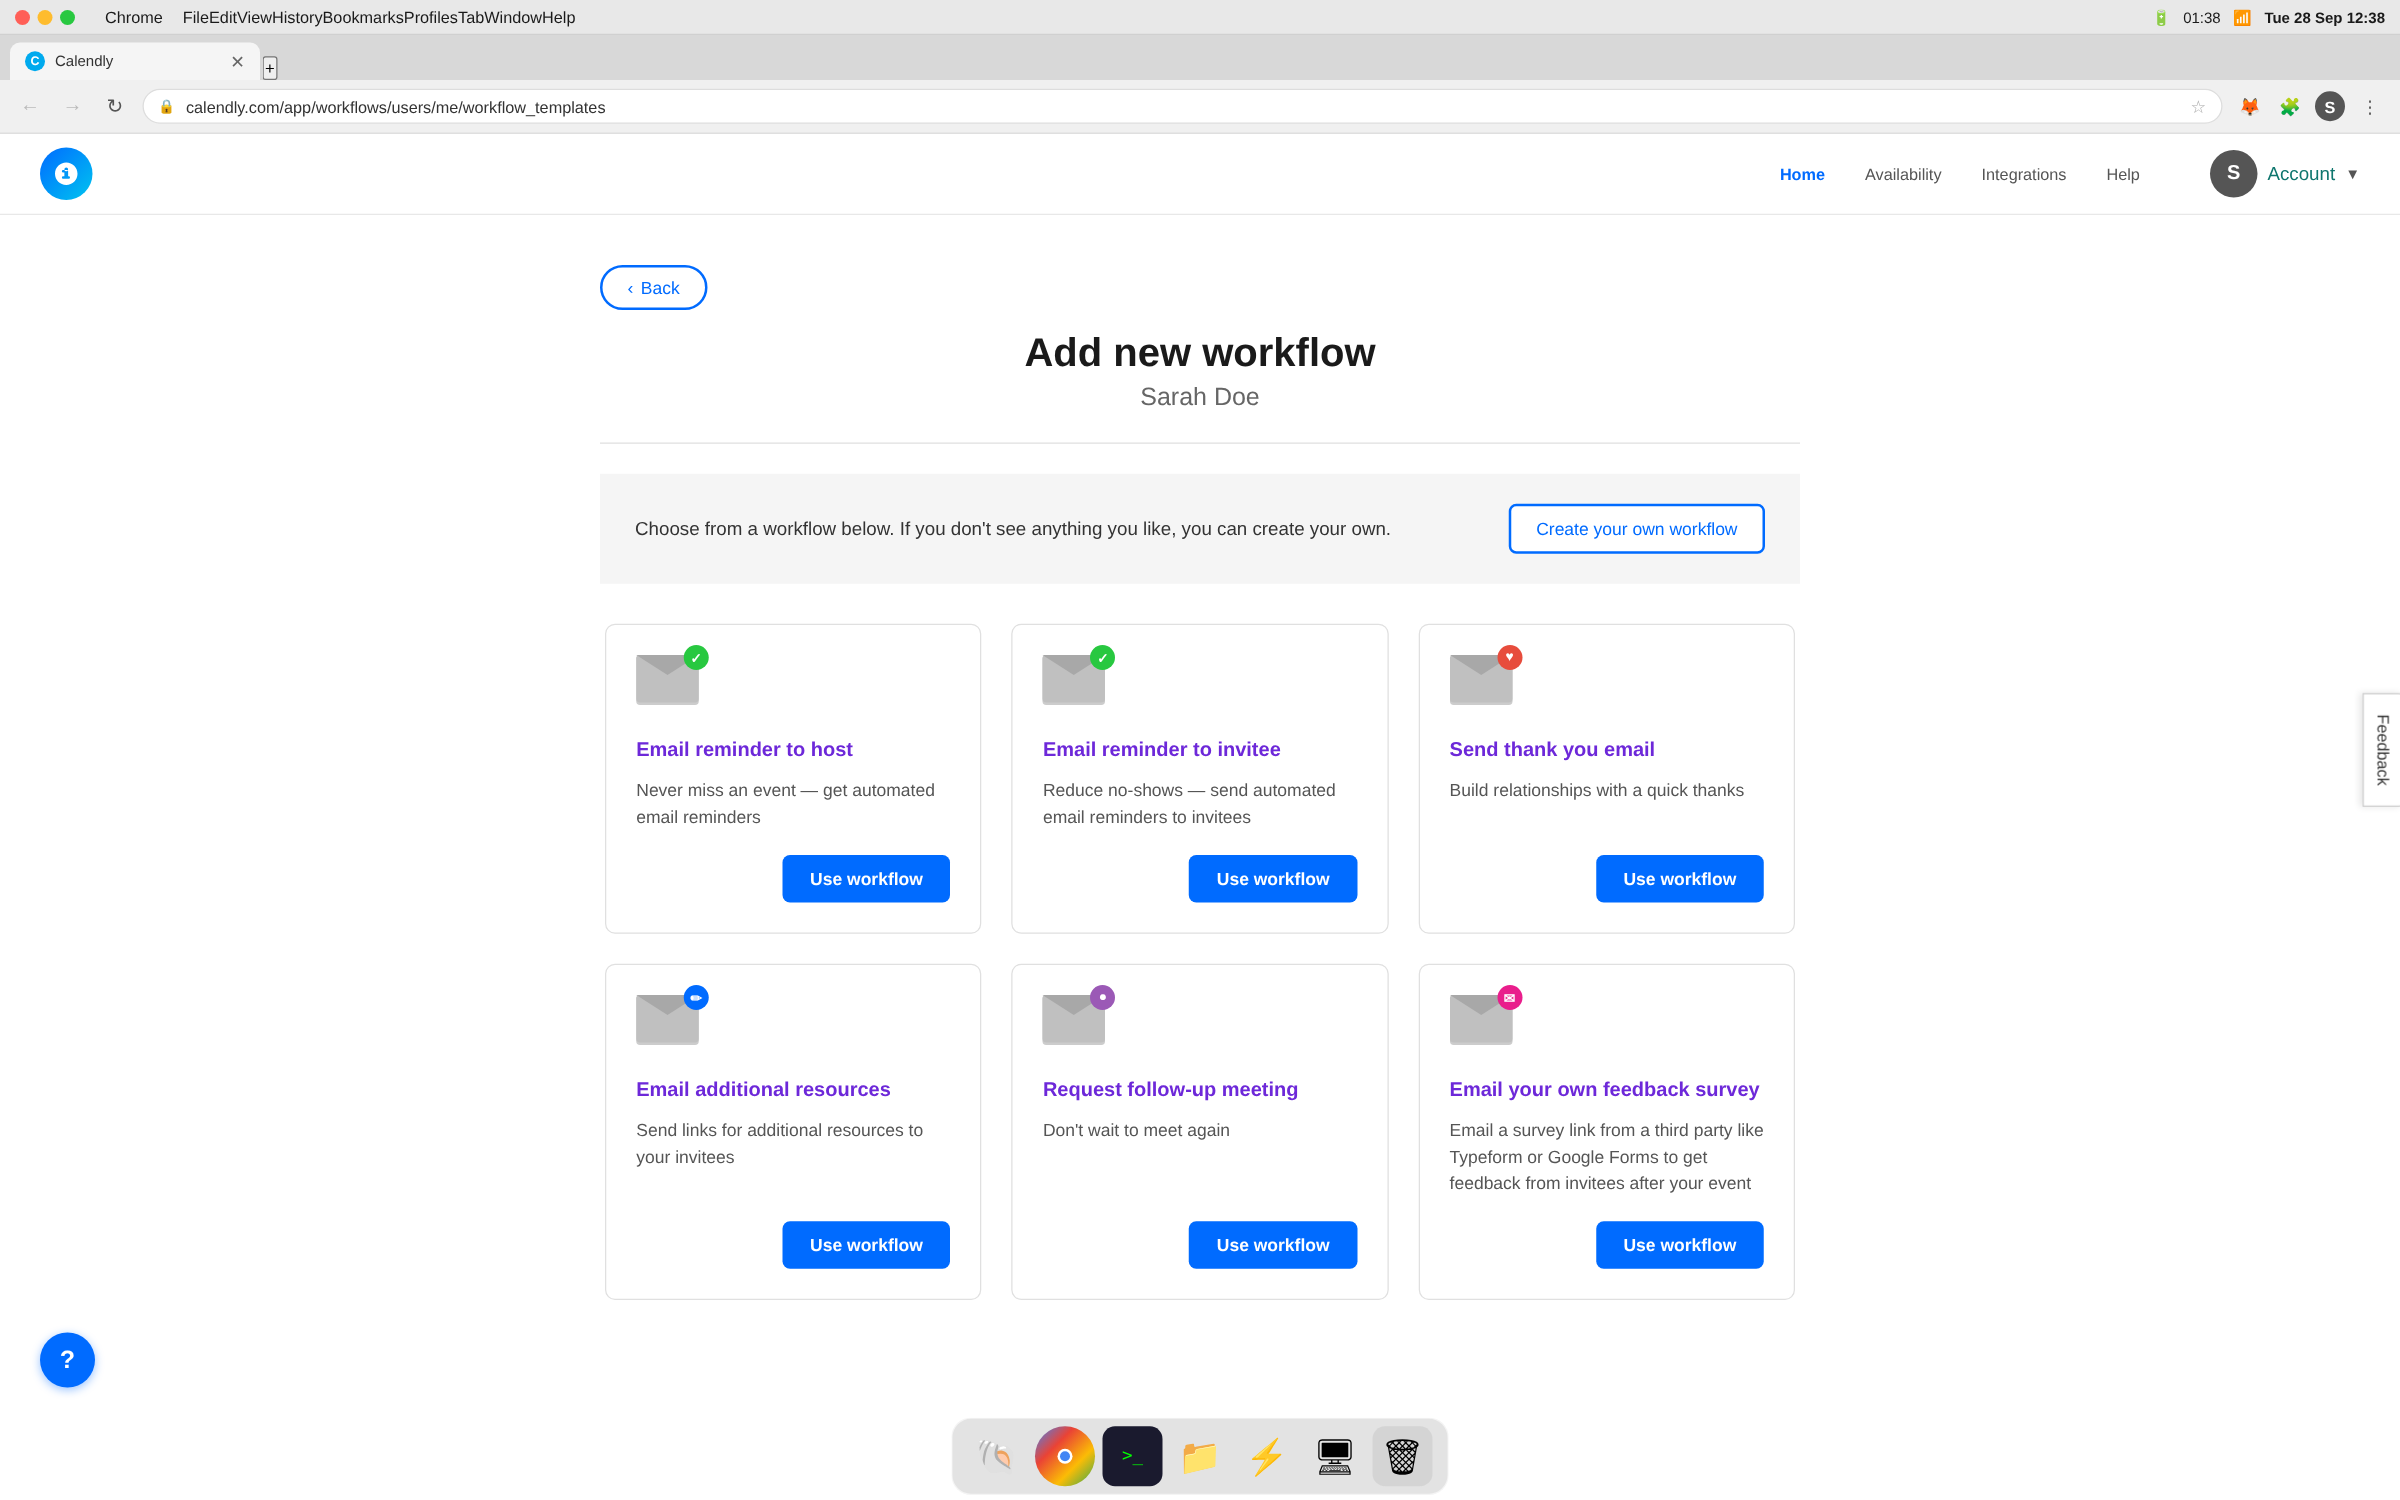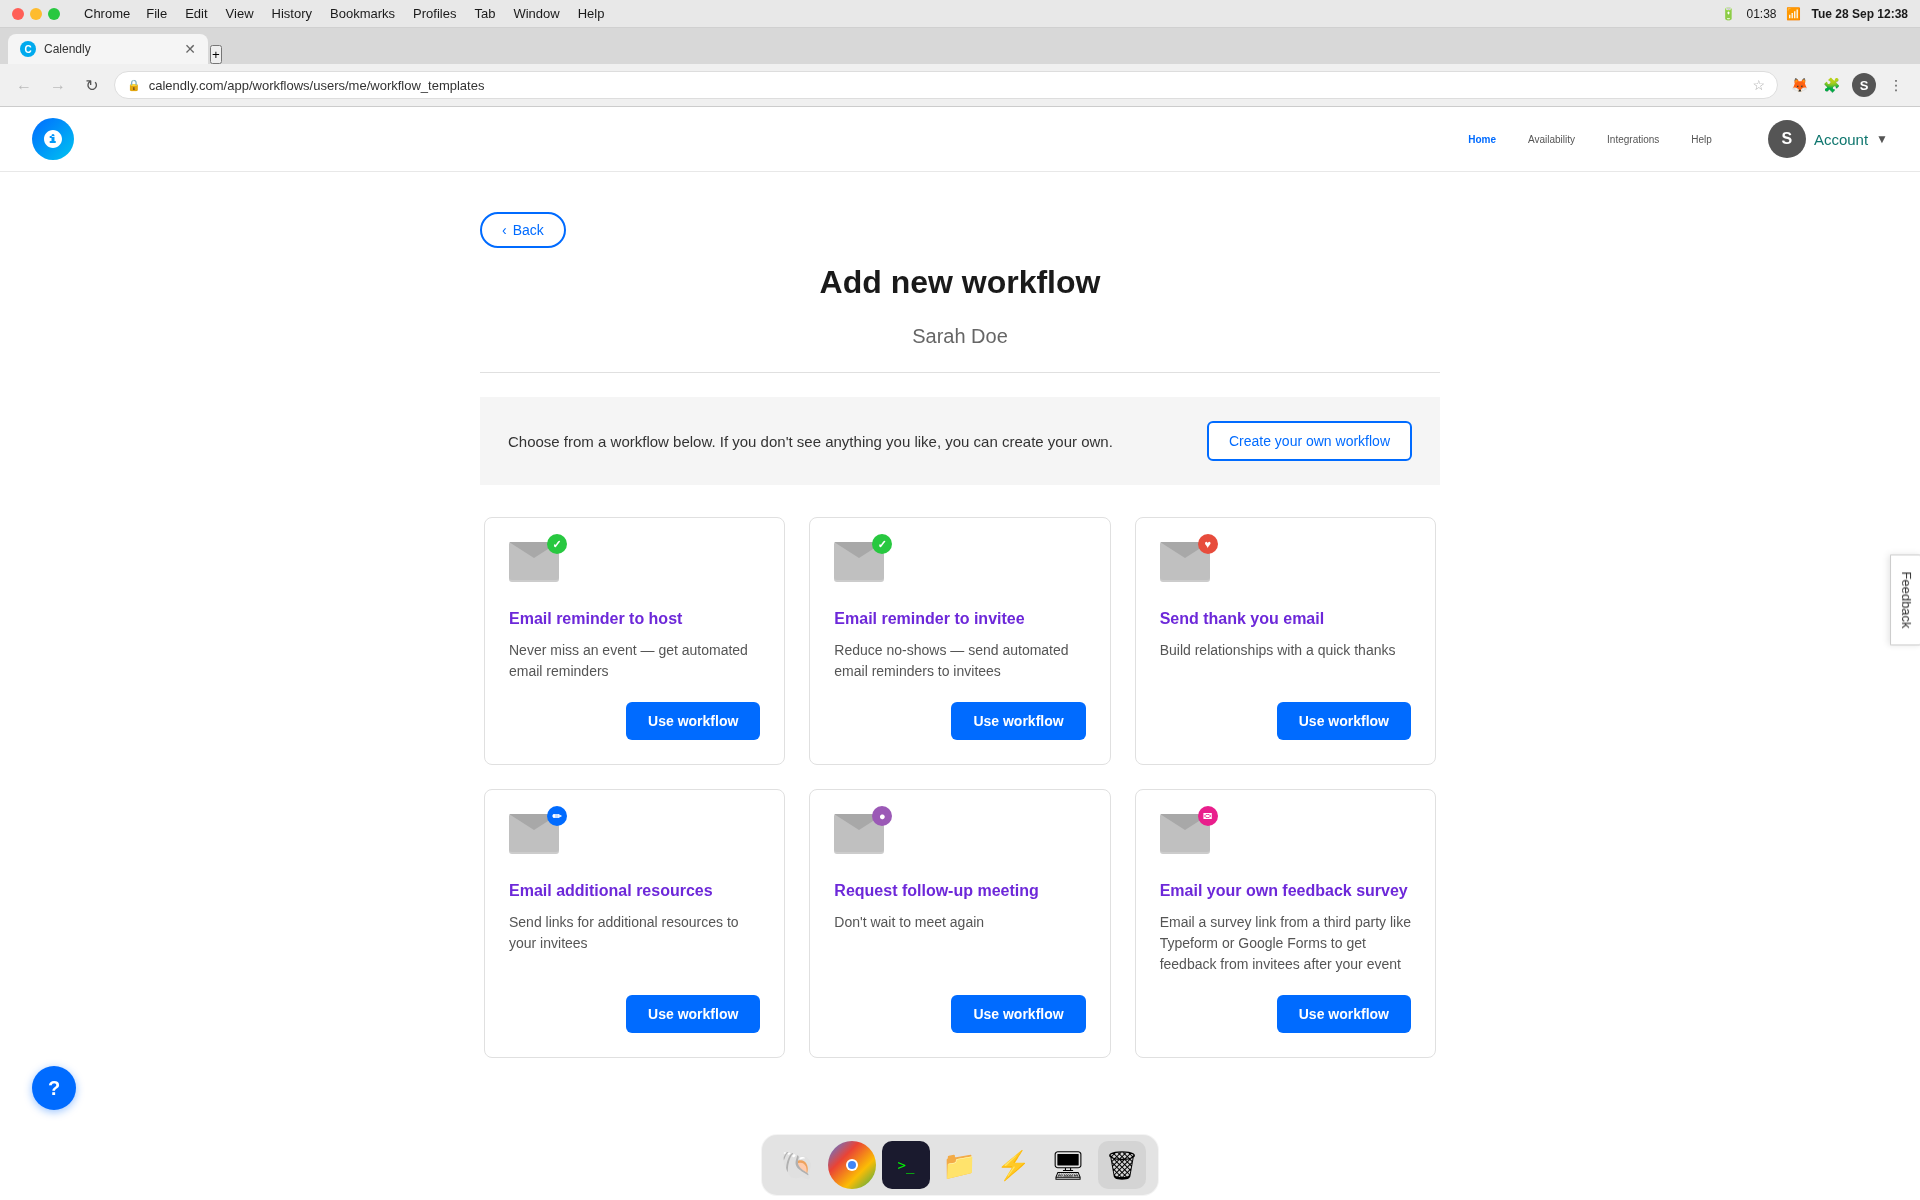--- a/index.html
+++ b/index.html
@@ -17,21 +17,21 @@
       font-weight: 500;
       color: #1a1a1a;
       border-bottom: 1px solid #d0d0d0;
       position: relative;
     }
     .mac-bar .traffic-lights { display: flex; gap: 6px; margin-right: 8px; }
     .mac-bar .traffic-lights span { width: 12px; height: 12px; border-radius: 50%; display: inline-block; }
     .mac-bar .traffic-lights .red { background: #ff5f57; }
     .mac-bar .traffic-lights .yellow { background: #febc2e; }
     .mac-bar .traffic-lights .green { background: #28c840; }
-    .mac-bar .menu-items { display: flex; gap: 18px; font-size: 13px; }
+    .mac-bar .menu-items { display: flex; font-size: 13px; }
     .mac-bar .menu-items span { cursor: default; }
     .mac-bar .chrome-logo { font-weight: 400; color: #1a1a1a; }
     .mac-bar-right { position: absolute; right: 12px; display: flex; align-items: center; gap: 10px; font-size: 12px; }
     .mac-bar-right .time { font-weight: 600; }
 
     
     .browser-chrome {
       background: #f0f0f0;
       border-bottom: 1px solid #ccc;
     }
@@ -101,21 +101,21 @@
     }
     .logo { display: flex; align-items: center; gap: 8px; }
     .logo-circle {
       width: 42px; height: 42px;
       border-radius: 50%;
       background: linear-gradient(135deg, #006bff 0%, #00c4f0 100%);
       display: flex; align-items: center; justify-content: center;
       color: white; font-weight: 900; font-size: 20px; font-style: italic;
     }
     .nav-links { display: flex; gap: 32px; margin-left: auto; align-items: center; }
-    .nav-link { font-size: 10px; color: #555; text-decoration: none; cursor: pointer; }
+    .nav-link { font-size: 13px; color: #555; text-decoration: none; cursor: pointer; }
     .nav-link.active { color: #006bff; font-weight: 600; }
     .account-section { display: flex; align-items: center; gap: 8px; margin-left: 24px; cursor: pointer; }
     .account-avatar {
       width: 38px; height: 38px; border-radius: 50%;
       background: #555;
       display: flex; align-items: center; justify-content: center;
       color: white; font-weight: 600; font-size: 16px;
     }
     .account-label { font-size: 15px; color: #0f766e; }
     .account-chevron { font-size: 12px; color: #555; }
@@ -127,21 +127,21 @@
       color: #006bff;
       font-size: 14px;
       font-weight: 500;
       cursor: pointer;
       background: #fff;
       text-decoration: none;
       position: absolute;
       left: 32px;
     }
     .page-header { text-align: center; margin-bottom: 12px; position: relative; }
-    .page-title { font-size: 32px; font-weight: 600; color: #1a1a1a; margin-bottom: 24px; }
+    .page-title { font-size: 32px; font-weight: 600; color: #1a1a1a; margin-bottom: 6px; }
     .page-subtitle { font-size: 20px; color: #666; }
 
     
     .section-divider { border: none; border-top: 1px solid #e0e0e0; margin: 24px 0; }
 
     
     .choose-row {
       display: flex;
       align-items: center;
       justify-content: space-between;

